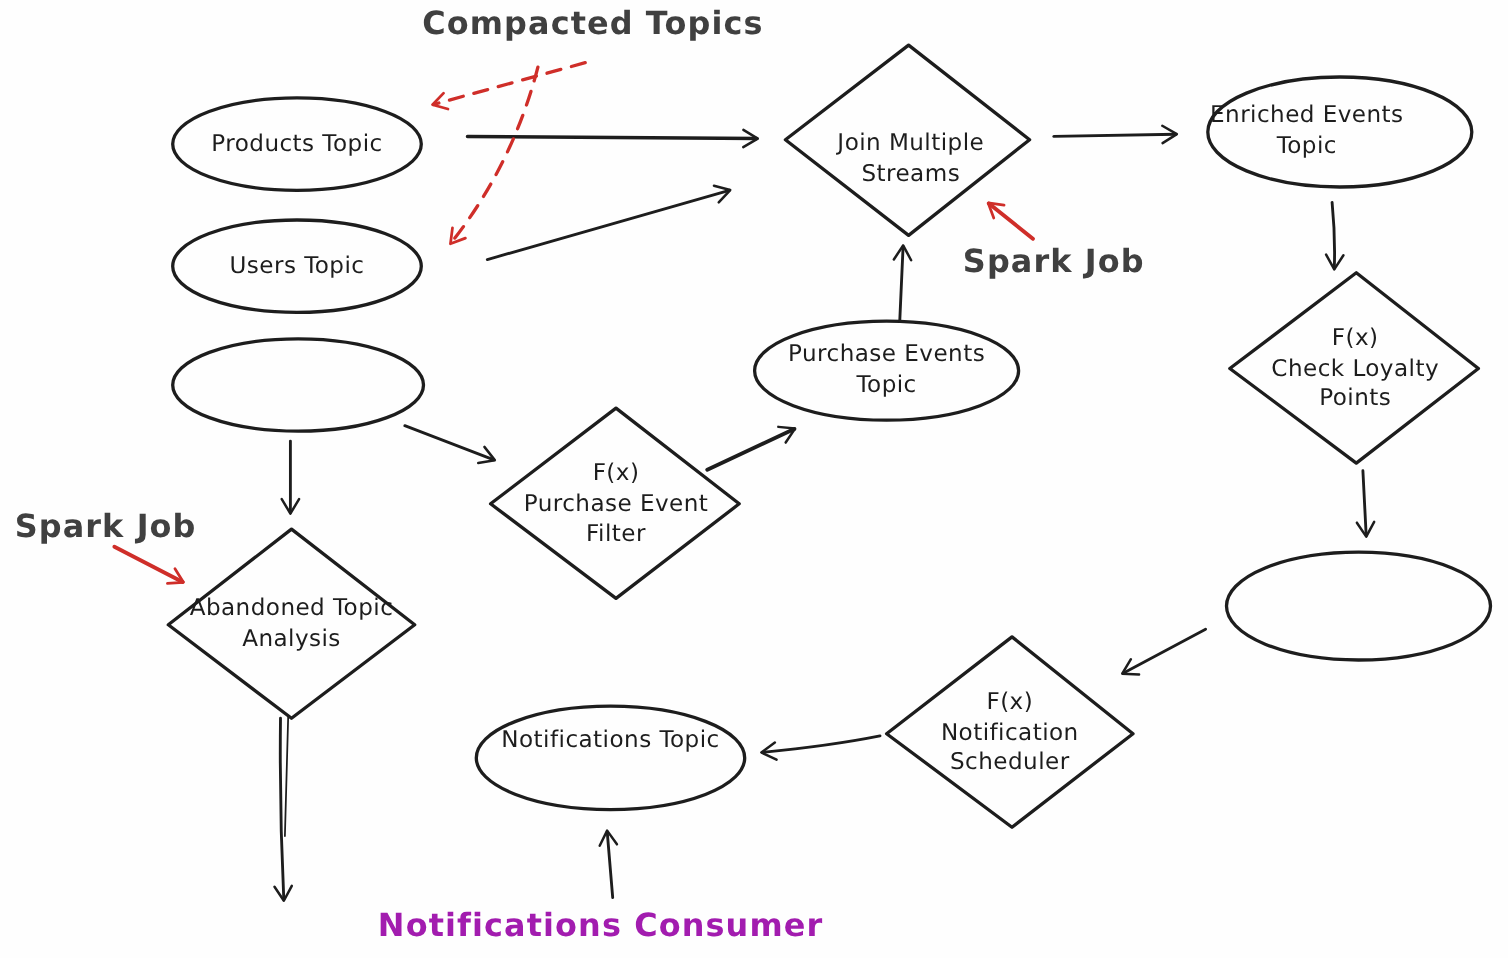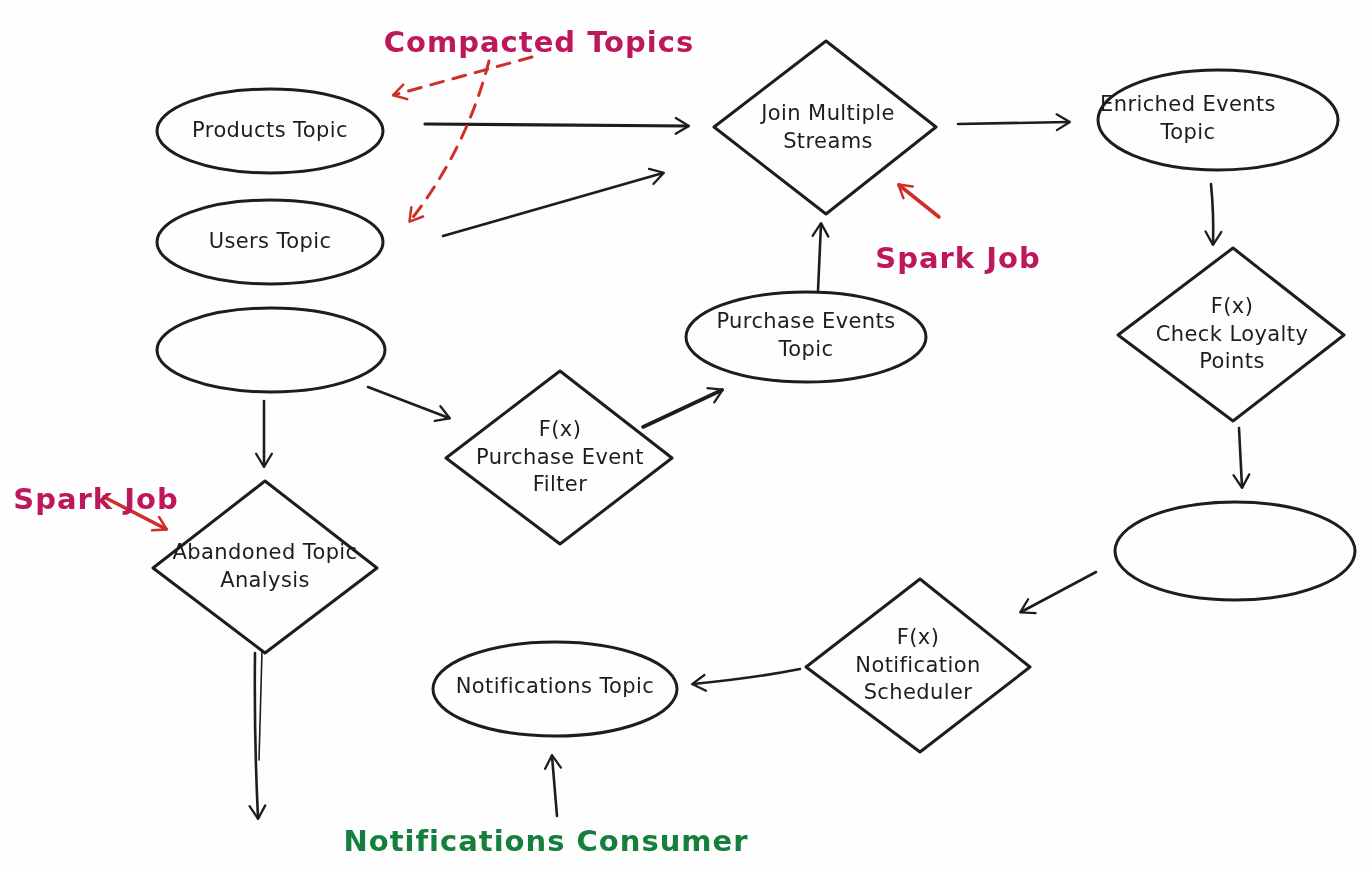--- a/index.html
+++ b/index.html
@@ -22,23 +22,23 @@
     white-space:pre-line;
     font-weight:500;
   }
   .ann{
     position:absolute;
     transform:translate(-50%,-50%);
     font-size:29px;
     font-weight:bold;
     letter-spacing:1px;
     white-space:nowrap;
-    color:#15803d;
+    color:#a21caf;
   }
-  .red{color:#be185d;margin-top:21px;}
+  .red{color:#404040;}
 </style>
 </head>
 <body>
 
 <div id="canvas">
 
   <svg id="wires" width="1371" height="871" viewBox="0 0 1371 871">
     <defs>
       <marker id="ab" viewBox="0 0 24 24" refX="19" refY="12" markerWidth="21" markerHeight="21" orient="auto" markerUnits="userSpaceOnUse">
         <path d="M5 3 L20 12 L5 21" fill="none" stroke="#1d1d1d" stroke-width="2.6" stroke-linecap="round" stroke-linejoin="round"></path>
@@ -87,36 +87,36 @@
 
       <path d="M532 57 L394 95" stroke-dasharray="13 10" marker-end="url(#ar)"></path>
       <path d="M489 61 Q466 150 410 221" stroke-dasharray="13 10" marker-end="url(#ar)"></path>
       <path d="M939 217 L899 185" stroke-width="3.6" marker-end="url(#ar)"></path>
       <path d="M104 497 L166 529" stroke-width="3.6" marker-end="url(#ar)"></path>
     </g>
   </svg>
 
   <div class="lbl" style="left:270px;top:131px;width:192px">Products Topic</div>
   <div class="lbl" style="left:270px;top:242px;width:220px">Users Topic</div>
-  <div class="lbl" style="left:828px;top:128px;width:200px">Join Multiple
+  <div class="lbl" style="left:828px;top:144px;width:200px">Join Multiple
 Streams</div>
   <div class="lbl" style="left:1188px;top:119px;width:220px">Enriched Events
 Topic</div>
   <div class="lbl" style="left:560px;top:458px;width:210px">F(x)
 Purchase Event
 Filter</div>
   <div class="lbl" style="left:806px;top:336px;width:220px">Purchase Events
 Topic</div>
   <div class="lbl" style="left:1232px;top:335px;width:210px">F(x)
 Check Loyalty
 Points</div>
   <div class="lbl" style="left:918px;top:666px;width:200px">F(x)
 Notification
 Scheduler</div>
-  <div class="lbl" style="left:555px;top:687px;width:288px">Notifications Topic</div>
+  <div class="lbl" style="left:555px;top:673px;width:288px">Notifications Topic</div>
   <div class="lbl" style="left:265px;top:567px;width:220px">Abandoned Topic
 Analysis</div>
 
   <div class="ann red" style="left:539px;top:21px">Compacted Topics</div>
   <div class="ann red" style="left:958px;top:237px">Spark Job</div>
   <div class="ann red" style="left:96px;top:478px">Spark Job</div>
   <div class="ann" style="left:546px;top:841px">Notifications Consumer</div>
 
 </div>
 

